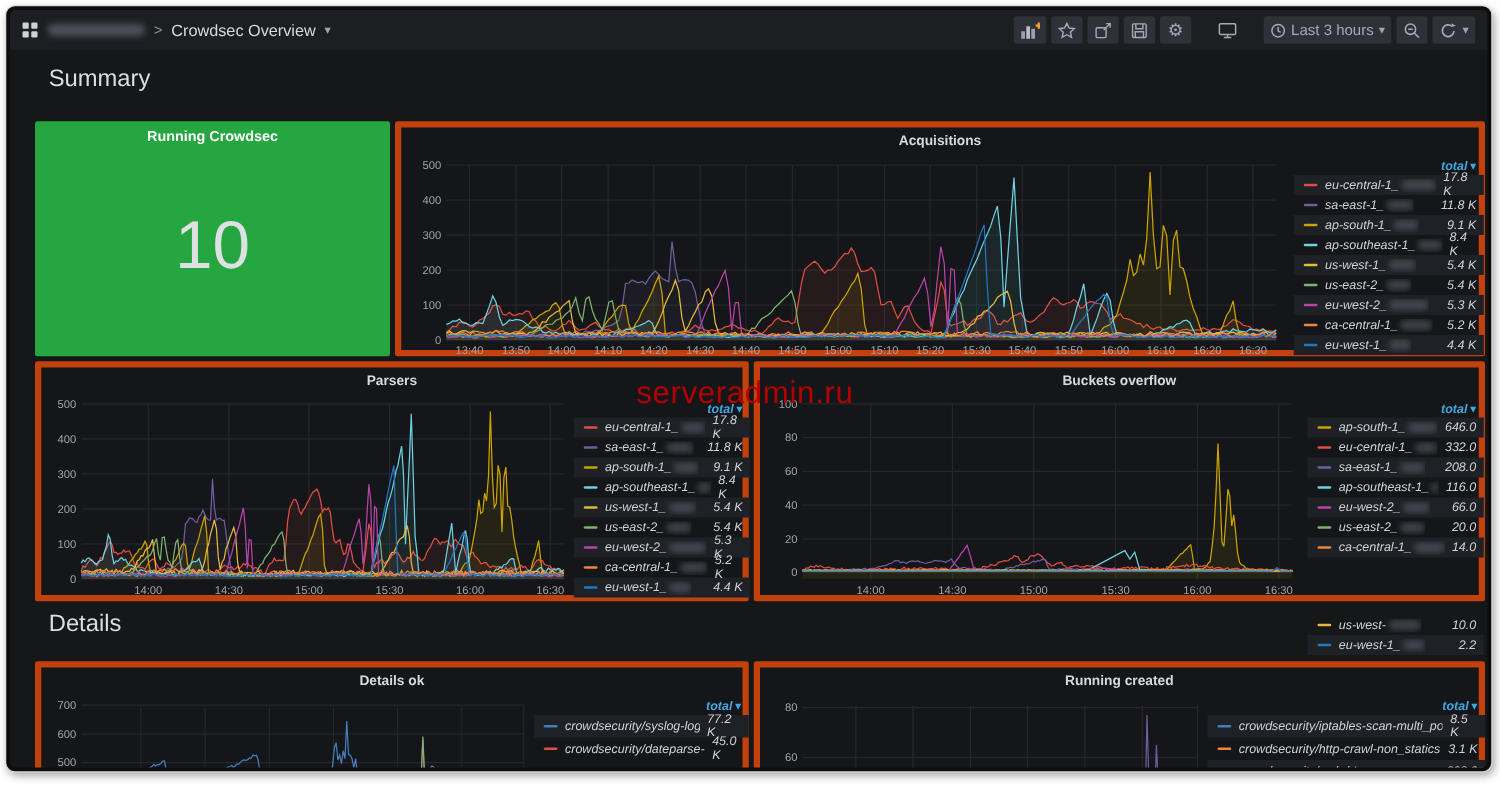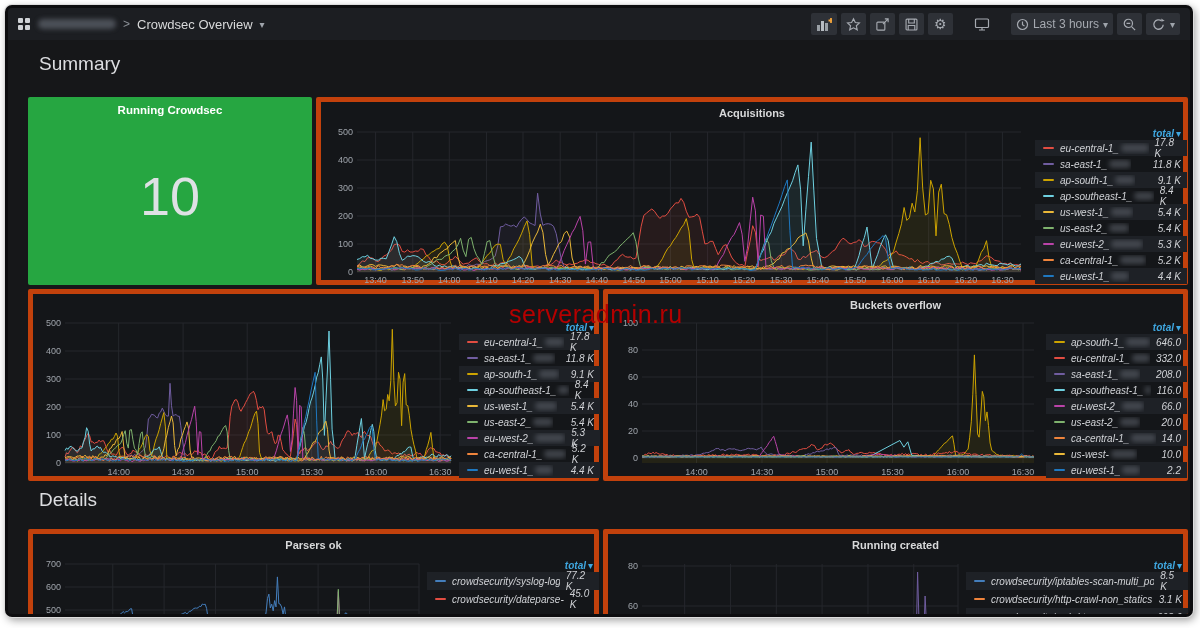--- a/index.html
+++ b/index.html
@@ -244,20 +244,21 @@
         </div>
         <div class="l-row" style="height: 16px;">
           <span class="l-swatch" style="background: rgb(31, 120, 193);"></span>
           <span class="l-name">eu-west-1_<span class="blurb" style="width: 18px;"></span></span>
           <span class="l-val">4.4 K</span>
         </div>
       </div>
   </div>
 
   <div class="panel" style="left:20px; top:281px; width:571px; height:192px;">
+    <div class="ptitle">Parsers</div>
     <svg class="chart" style="left:4px; top:24px;" width="420" height="166">
         <line x1="28" y1="145" x2="414" y2="145" stroke="#25272c" stroke-width="1"></line>
         <text x="24" y="148" text-anchor="end" fill="#9fa4ab" font-size="9px">0</text>
         <line x1="28" y1="117.00000000000001" x2="414" y2="117.00000000000001" stroke="#25272c" stroke-width="1"></line>
         <text x="24" y="120.00000000000001" text-anchor="end" fill="#9fa4ab" font-size="9px">100</text>
         <line x1="28" y1="89.00000000000001" x2="414" y2="89.00000000000001" stroke="#25272c" stroke-width="1"></line>
         <text x="24" y="92.00000000000001" text-anchor="end" fill="#9fa4ab" font-size="9px">200</text>
         <line x1="28" y1="61.00000000000001" x2="414" y2="61.00000000000001" stroke="#25272c" stroke-width="1"></line>
         <text x="24" y="64" text-anchor="end" fill="#9fa4ab" font-size="9px">300</text>
         <line x1="28" y1="33" x2="414" y2="33" stroke="#25272c" stroke-width="1"></line>
@@ -414,35 +415,35 @@
         <div class="l-row" style="height: 16px;">
           <span class="l-swatch" style="background: rgb(126, 178, 109);"></span>
           <span class="l-name">us-east-2_<span class="blurb" style="width: 20px;"></span></span>
           <span class="l-val">20.0</span>
         </div>
         <div class="l-row" style="height: 16px;">
           <span class="l-swatch" style="background: rgb(239, 132, 60);"></span>
           <span class="l-name">ca-central-1_<span class="blurb" style="width: 32px;"></span></span>
           <span class="l-val">14.0</span>
         </div>
-        <div class="l-row" style="height: 16px;">
+        <div class="l-row" style="height: 16px; margin-top: 46px;">
           <span class="l-swatch" style="background: rgb(234, 184, 57);"></span>
           <span class="l-name">us-west-<span class="blurb" style="width: 26px;"></span></span>
           <span class="l-val">10.0</span>
         </div>
         <div class="l-row" style="height: 16px;">
           <span class="l-swatch" style="background: rgb(31, 120, 193);"></span>
           <span class="l-name">eu-west-1_<span class="blurb" style="width: 18px;"></span></span>
           <span class="l-val">2.2</span>
         </div>
       </div>
   </div>
 
   <div class="panel" style="left:20px; top:521px; width:571px; height:120px;">
-    <div class="ptitle">Parsers ok</div>
+    <div class="ptitle">Details ok</div>
     <svg class="chart" style="left:4px; top:24px;" width="388" height="90">
         <line x1="28" y1="52" x2="382" y2="52" stroke="#25272c" stroke-width="1"></line>
         <text x="24" y="55" text-anchor="end" fill="#9fa4ab" font-size="9px">500</text>
         <line x1="28" y1="29" x2="382" y2="29" stroke="#25272c" stroke-width="1"></line>
         <text x="24" y="32" text-anchor="end" fill="#9fa4ab" font-size="9px">600</text>
         <line x1="28" y1="6" x2="382" y2="6" stroke="#25272c" stroke-width="1"></line>
         <text x="24" y="9" text-anchor="end" fill="#9fa4ab" font-size="9px">700</text>
         <line x1="75.79" y1="6" x2="75.79" y2="90" stroke="#25272c" stroke-width="1"></line>
         <line x1="127.12" y1="6" x2="127.12" y2="90" stroke="#25272c" stroke-width="1"></line>
         <line x1="178.45" y1="6" x2="178.45" y2="90" stroke="#25272c" stroke-width="1"></line>

